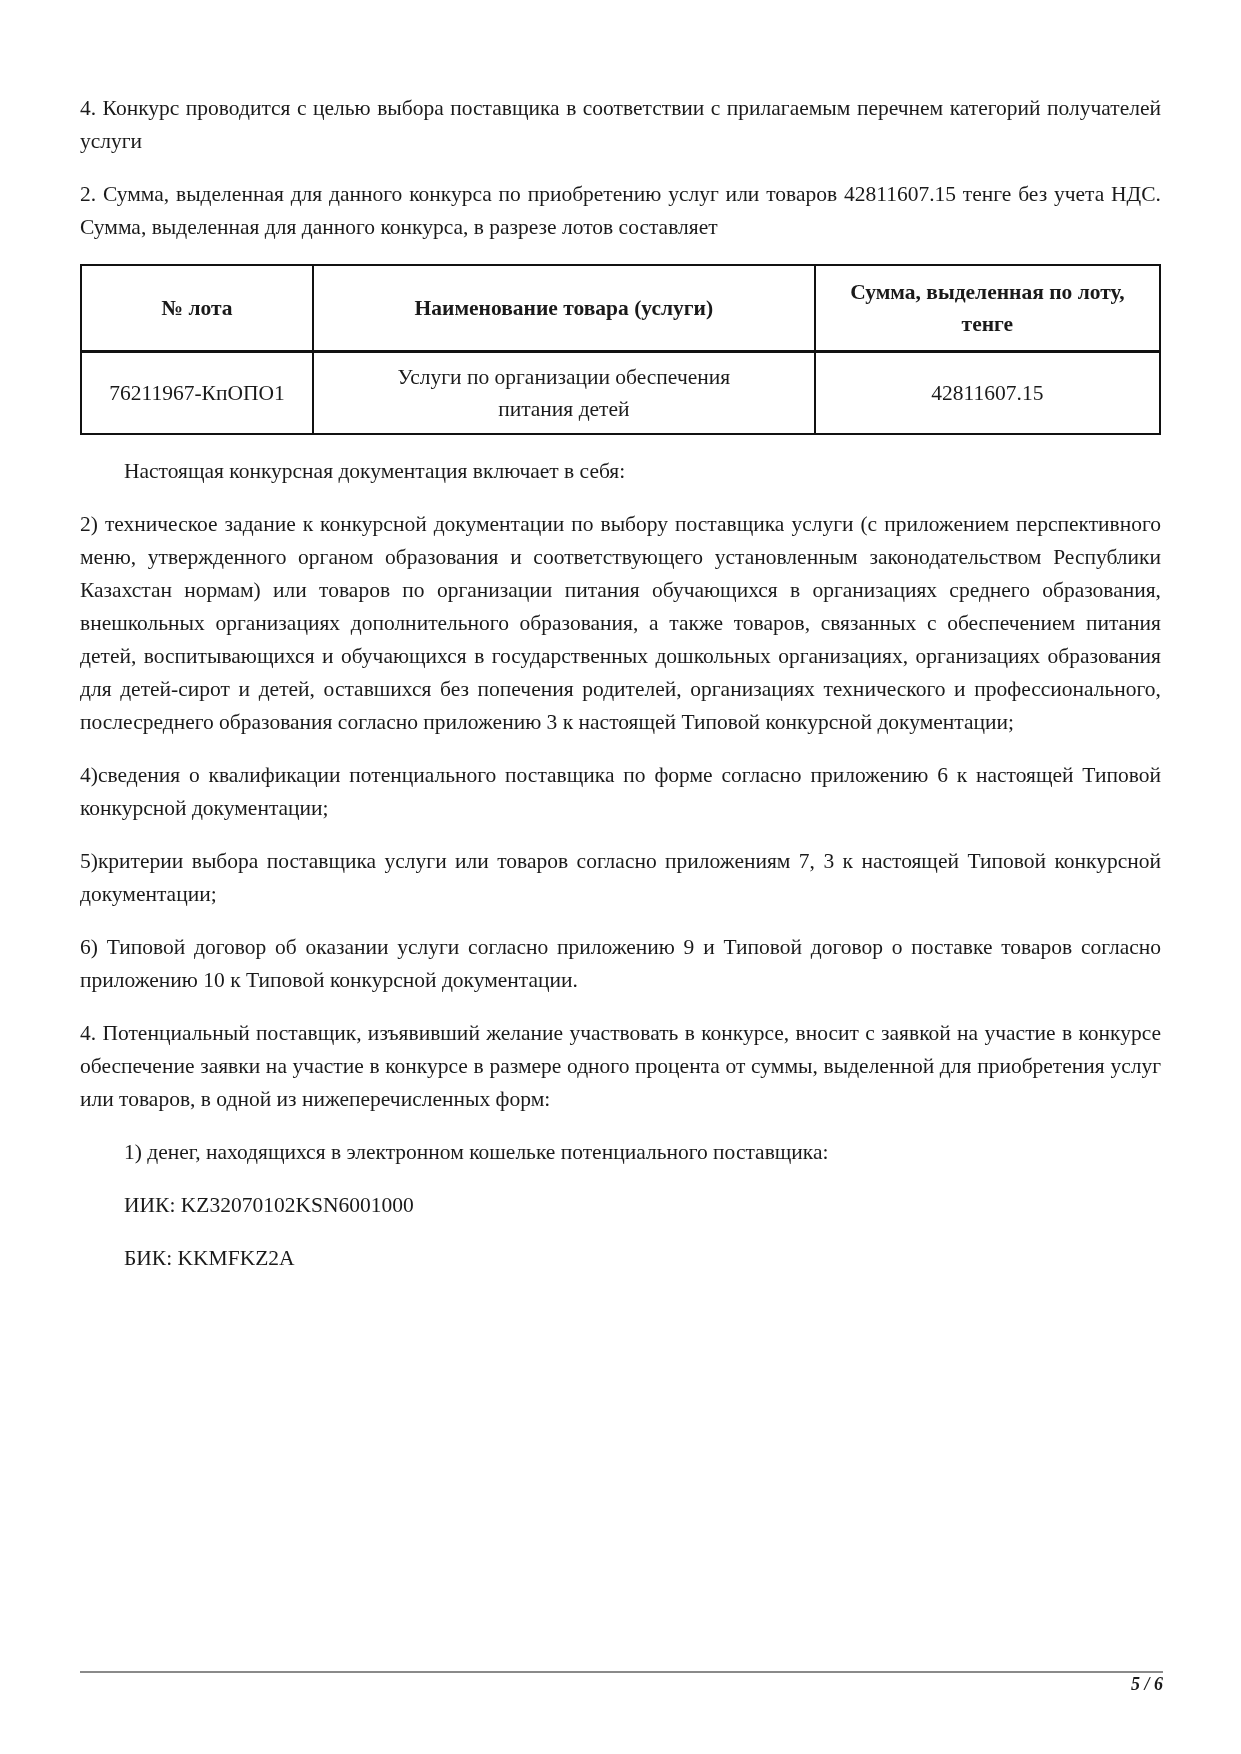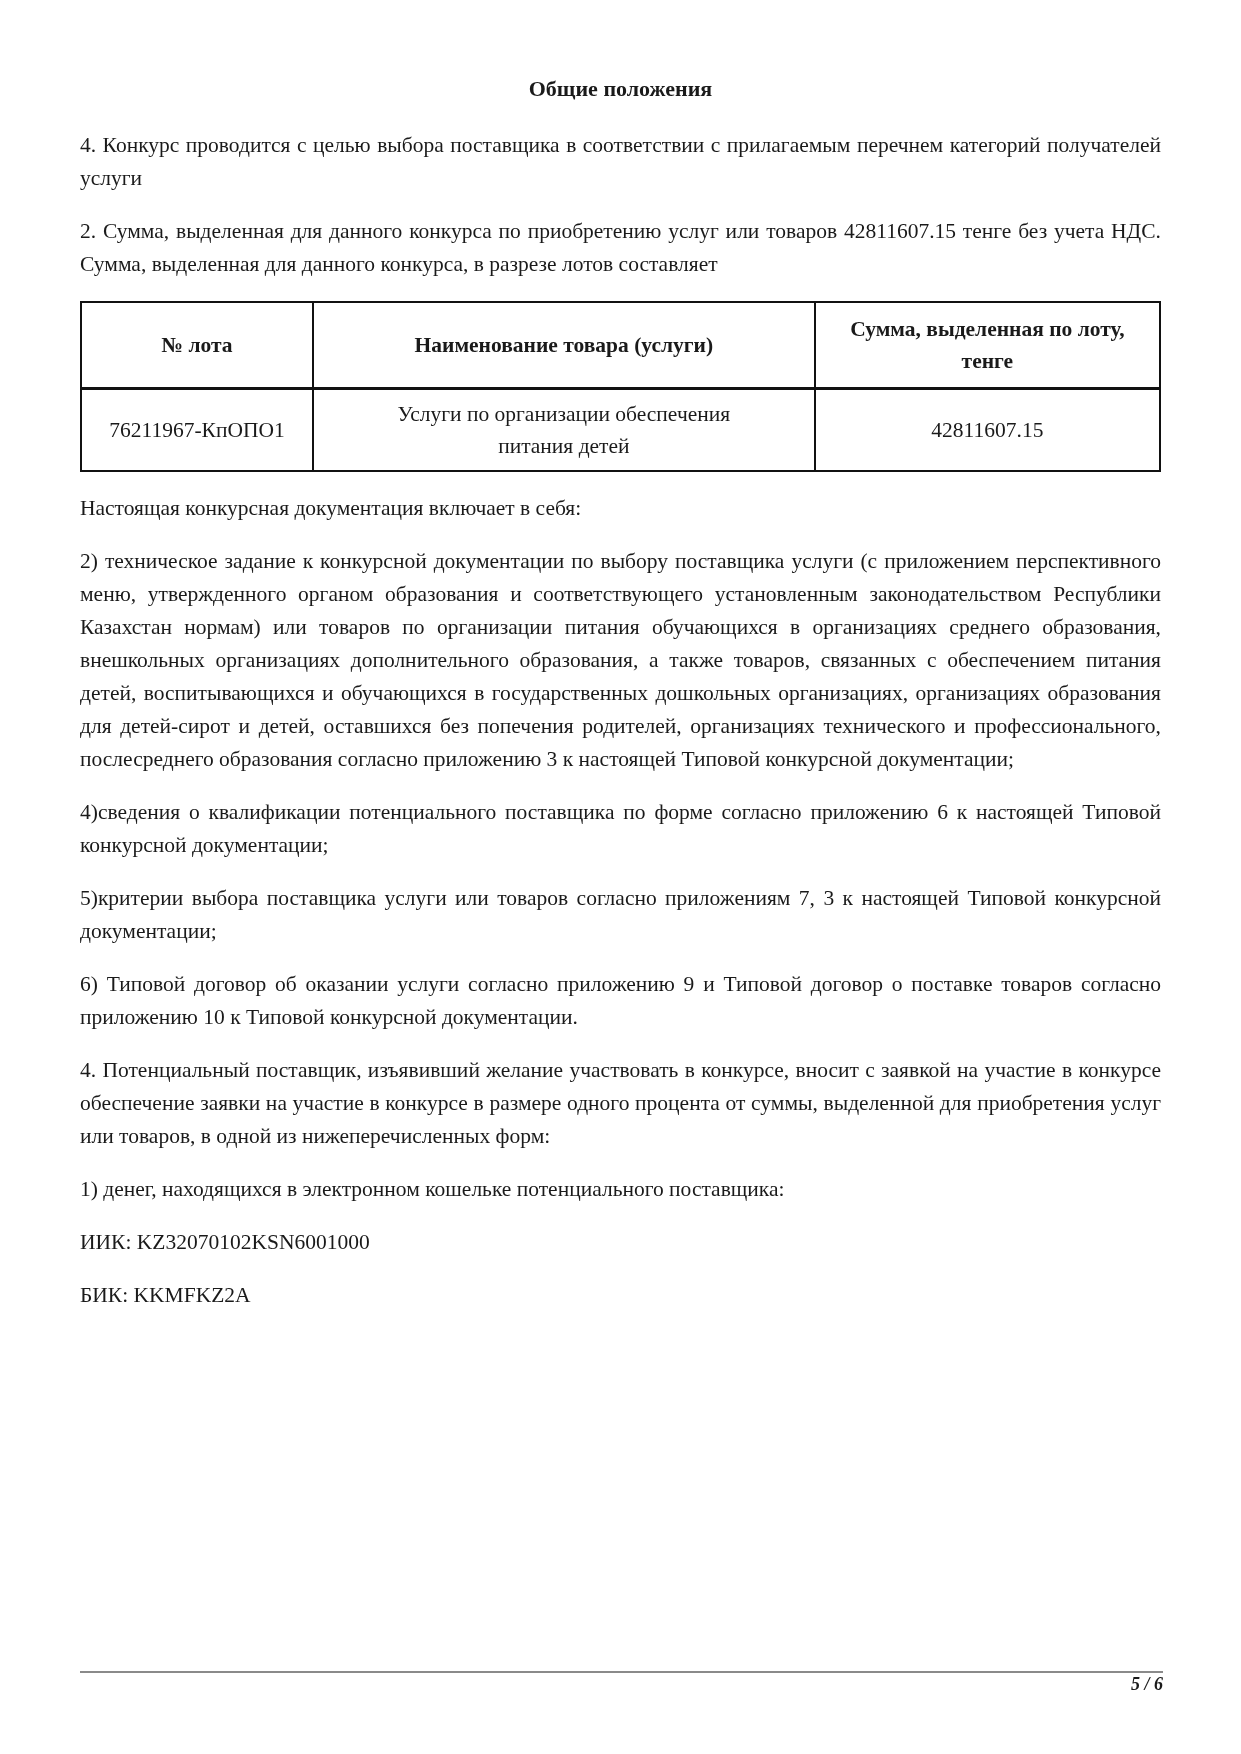--- a/index.html
+++ b/index.html
@@ -24,21 +24,21 @@
     line-height: 33px;
     margin-bottom: 24px;
   }
   p.body-par {
     font-size: 21.5px;
     line-height: 33px;
     text-align: justify;
     margin-top: 20px;
     margin-bottom: 20px;
   }
-  p.no-justify { text-align: left; }
+  p.no-justify { text-align: left; margin-left: 44px; }
   table.lots {
     width: 100%;
     border-collapse: collapse;
     margin-top: 16px;
     table-layout: fixed;
   }
   table.lots col.c1 { width: 21.5%; }
   table.lots col.c2 { width: 46.5%; }
   table.lots col.c3 { width: 32%; }
   table.lots th, table.lots td {
@@ -72,21 +72,20 @@
     font-weight: bold;
     font-style: italic;
     line-height: 22px;
   }
 </style>
 </head>
 <body>
 
 <div class="page">
 
-  <h1 class="doc-title">Общие положения</h1>
 
   <p class="body-par">4. Конкурс проводится с целью выбора поставщика в соответствии с прилагаемым перечнем категорий получателей услуги</p>
 
   <p class="body-par">2. Сумма, выделенная для данного конкурса по приобретению услуг или товаров 42811607.15 тенге без учета НДС. Сумма, выделенная для данного конкурса, в разрезе лотов составляет</p>
 
   <table class="lots">
     <colgroup>
         <col class="c1">
         <col class="c2">
         <col class="c3">

